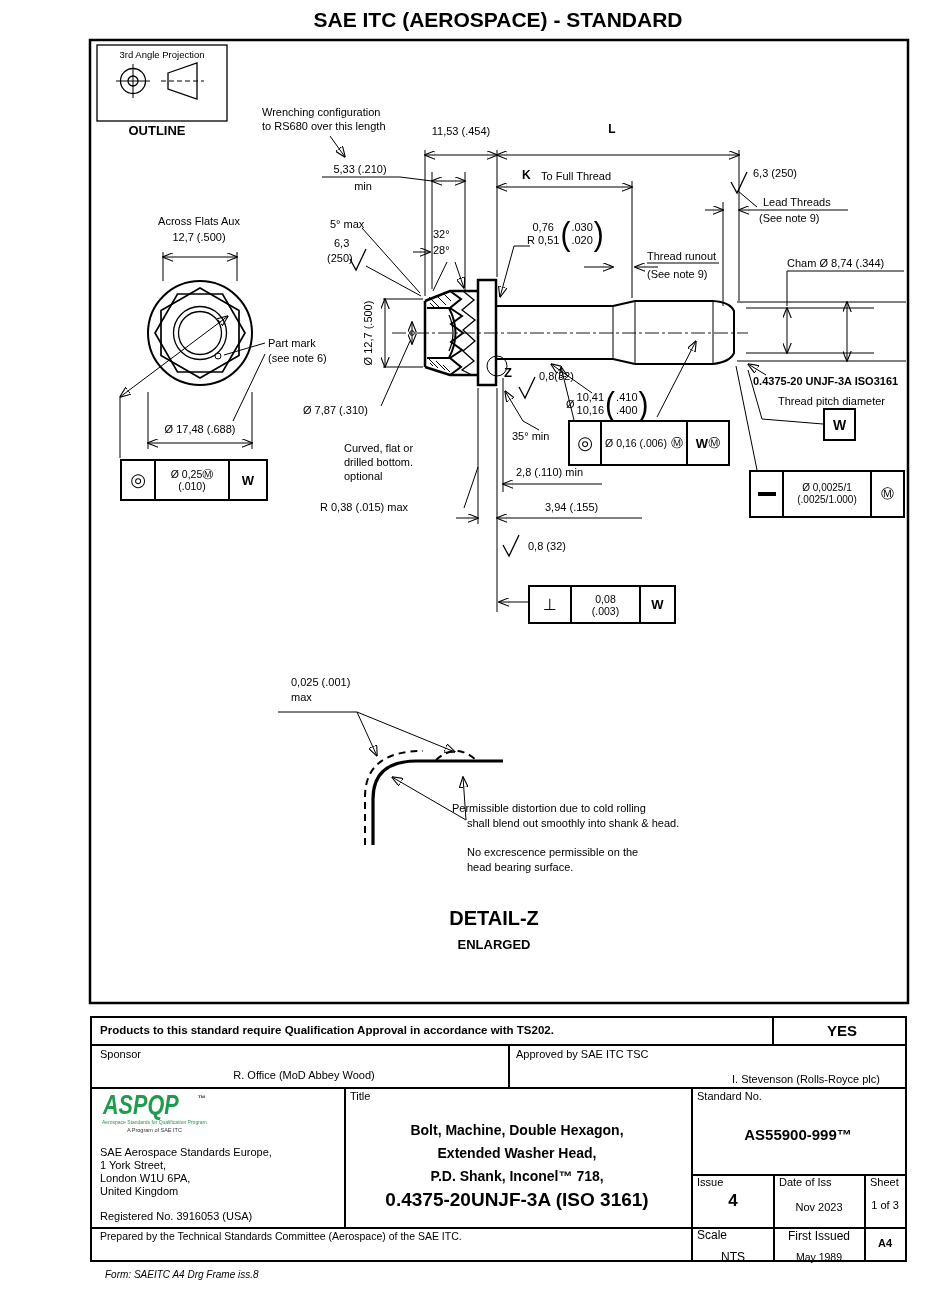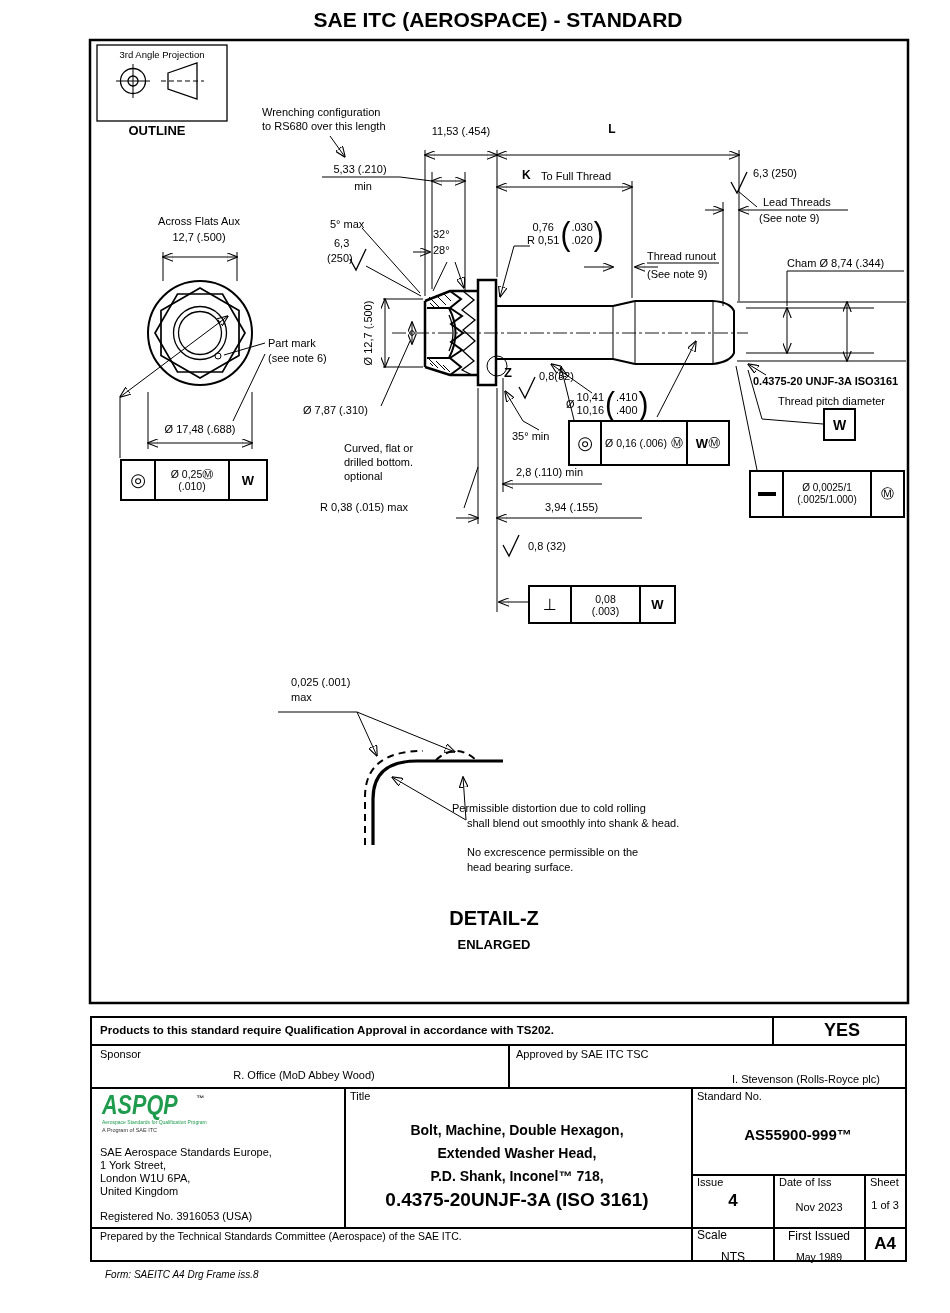--- a/index.html
+++ b/index.html
@@ -23,21 +23,21 @@
   .paren{font-size:30px;font-weight:400;line-height:26px;transform:scaleY(1.12);padding:0 1px;}
   .fcf{position:absolute;display:flex;border:2px solid #000;background:#fff;align-items:stretch;}
   .fcf>div{display:flex;align-items:center;justify-content:center;border-left:2px solid #000;}
   .fcf>div:first-child{border-left:none}
   .fcf .two{flex-direction:column;font-size:10.5px;line-height:12px;}
   .dbox{position:absolute;border:2px solid #000;display:flex;align-items:center;justify-content:center;
         font-weight:bold;font-size:14px;background:#fff;}
   .bar{display:inline-block;width:18px;height:3.5px;background:#000;}
   .tbl{position:absolute;left:90px;top:1016px;width:813px;height:242px;border:2.5px solid #000;}
   .vl,.hl{position:absolute;background:#000;}
-  .tb{position:absolute;font-size:11px;line-height:13px;white-space:nowrap;}
+  .tb{position:absolute;font-size:11px;line-height:13px;white-space:nowrap;text-align:center;}
   .logo-word{display:inline-block;font-weight:bold;font-size:27px;line-height:27px;font-style:italic;
              color:#1f9b4d;transform:scaleX(.8);transform-origin:left;letter-spacing:0;}
   .logo-tm{font-size:8px;vertical-align:top;color:#333;font-weight:bold;}
   .logo-tag{display:block;font-size:5px;line-height:7px;color:#1f9b4d;}
   .logo-sub{display:block;font-size:5.5px;line-height:8px;color:#333;}
 </style>
 </head>
 <body>
 
 <div class="page">
@@ -326,21 +326,21 @@
     <div class="hl" style="left:599px;top:156px;width:214px;height:2px"></div>
     <div class="hl" style="left:0;top:209px;width:100%;height:2px"></div>
     <div class="vl" style="left:680px;top:0;width:2px;height:26px"></div>
     <div class="vl" style="left:416px;top:26px;width:2px;height:43px"></div>
     <div class="vl" style="left:252px;top:69px;width:2px;height:140px"></div>
     <div class="vl" style="left:599px;top:69px;width:2px;height:173px"></div>
     <div class="vl" style="left:681px;top:156px;width:2px;height:86px"></div>
     <div class="vl" style="left:772px;top:156px;width:2px;height:86px"></div>
 
     <span class="tb b" style="left:8px;top:6px;font-size:11.5px">Products to this standard require Qualification Approval in accordance with TS202.</span>
-    <span class="tb b c" style="left:750px;top:6px;font-size:18px">YES</span>
+    <span class="tb b c" style="left:750px;top:6px;font-size:15px">YES</span>
 
     <span class="tb" style="left:8px;top:30px">Sponsor</span>
     <span class="tb c s10" style="left:212px;top:51px">R. Office (MoD Abbey Wood)</span>
     <span class="tb" style="left:424px;top:30px">Approved by SAE ITC TSC</span>
     <span class="tb c s10" style="left:714px;top:55px">I. Stevenson (Rolls-Royce plc)</span>
 
     <div class="tb" style="left:10px;top:74px">
       <span class="logo-word">ASPQP</span><span class="logo-tm">™</span>
       <span class="logo-tag">Aerospace Standards for Qualification Program</span>
       <span class="logo-sub">A Program of SAE ITC</span>
@@ -365,17 +365,17 @@
     <span class="tb" style="left:687px;top:158px">Date of Iss</span>
     <span class="tb c s10" style="left:727px;top:183px">Nov 2023</span>
     <span class="tb" style="left:778px;top:158px">Sheet</span>
     <span class="tb c" style="left:793px;top:181px">1 of 3</span>
 
     <span class="tb" style="left:8px;top:212px;font-size:10.5px">Prepared by the Technical Standards Committee (Aerospace) of the SAE ITC.</span>
     <span class="tb" style="left:605px;top:211px;font-size:12px">Scale</span>
     <span class="tb c" style="left:641px;top:233px;font-size:12px">NTS</span>
     <span class="tb c" style="left:727px;top:212px;font-size:12px">First Issued</span>
     <span class="tb c" style="left:727px;top:233px;font-size:10.5px">May 1989</span>
-    <span class="tb b c" style="left:793px;top:219px;font-size:17px">A4</span>
+    <span class="tb b c" style="left:793px;top:219px;font-size:11px">A4</span>
   </div>
 
   <span class="lb" style="left:105px;top:1268px;font-size:10px;font-style:italic">Form: SAEITC A4 Drg Frame iss.8</span>
 </div>
 
 </body></html>

